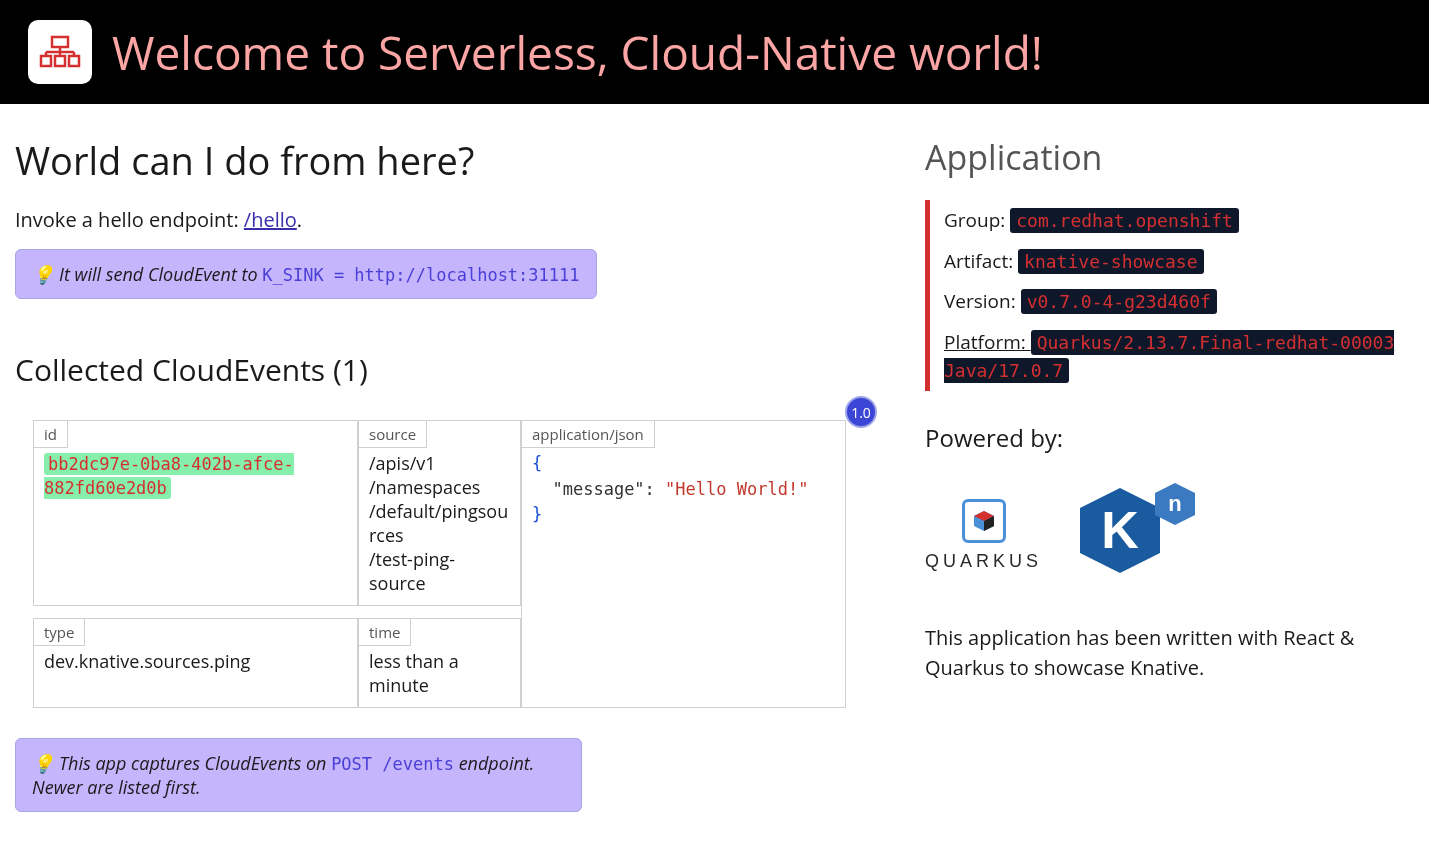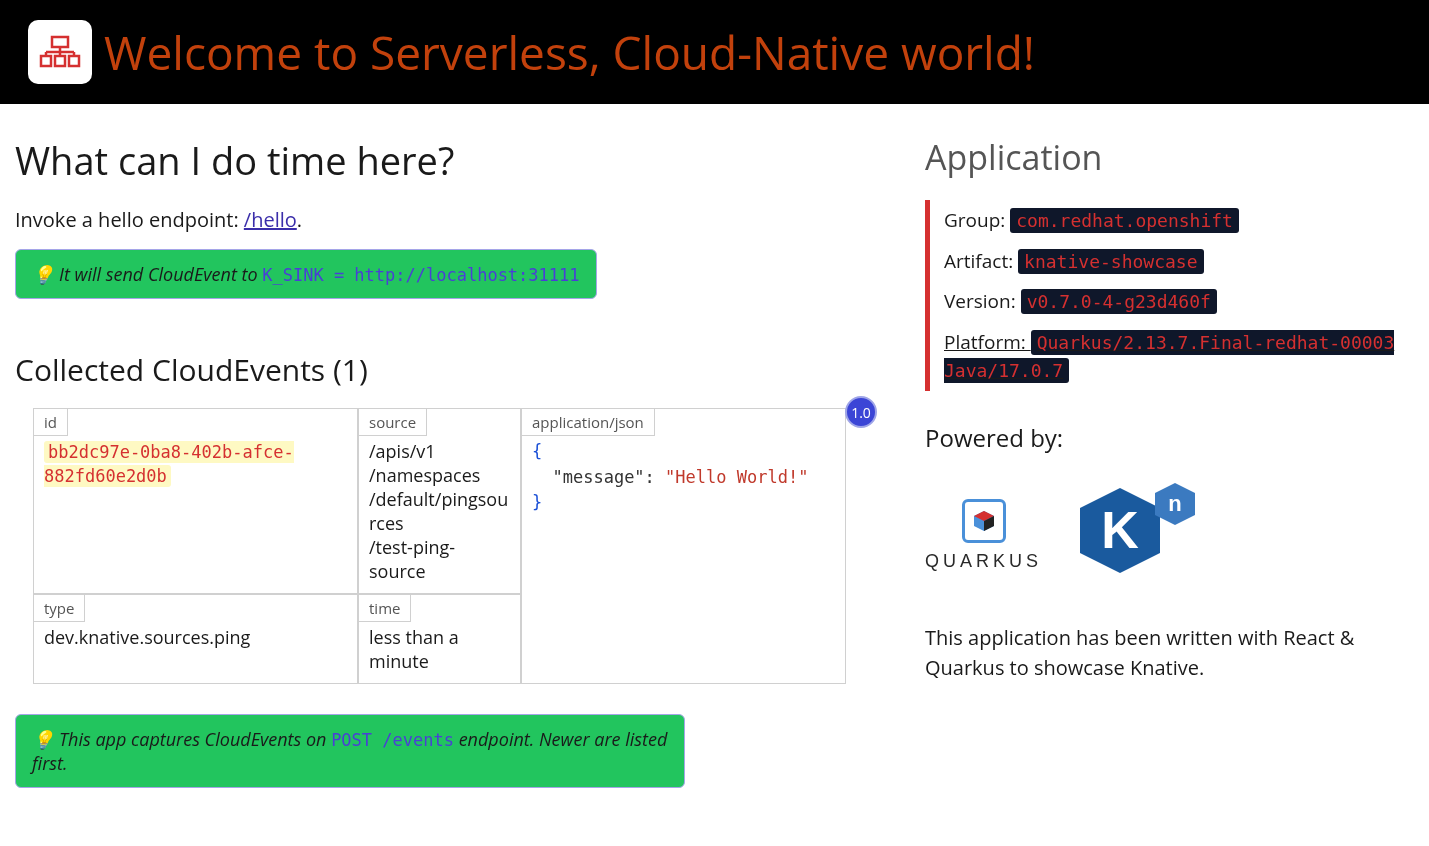--- a/index.html
+++ b/index.html
@@ -1,44 +1,44 @@
 <!DOCTYPE html>
 <html><head>
 <meta charset="utf-8">
 <style>
 * { box-sizing: border-box; margin: 0; padding: 0; }
 body { font-family: -apple-system, BlinkMacSystemFont, "Segoe UI", "Open Sans", sans-serif; color: #1a1a1a; background: #fff; }
 
-.header { background: #000; color: #c2410c; display: flex; align-items: center; padding: 20px 28px; gap: 12px; }
+.header { background: #000; color: #fca5a5; display: flex; align-items: center; padding: 20px 28px; gap: 20px; }
 .logo-box { background: #fff; border-radius: 10px; width: 64px; height: 64px; display: flex; align-items: center; justify-content: center; flex-shrink: 0; }
 .header h1 { font-size: 46px; font-weight: 400; }
 
 .container { display: flex; padding: 30px 15px 30px 15px; gap: 40px; }
 .left { flex: 1; max-width: 870px; }
 .right { width: 480px; flex-shrink: 0; }
 
 .left h2 { font-size: 38px; font-weight: 500; margin-bottom: 20px; }
 .lead { font-size: 20px; margin-bottom: 16px; }
 .lead a { color: #3b2eaa; text-decoration: underline; }
 
-.tip { background: #22c55e; border: 1px solid #a5a5e8; border-radius: 6px; padding: 12px 16px; font-size: 18px; font-style: italic; display: inline-block; margin-bottom: 30px; }
-.tip.full { display: block; width: 670px; }
+.tip { background: #c4b5fd; border: 1px solid #a5a5e8; border-radius: 6px; padding: 12px 16px; font-size: 18px; font-style: italic; display: inline-block; margin-bottom: 30px; }
+.tip.full { display: block; width: 567px; }
 .code-inline { font-family: "SFMono-Regular", Consolas, Menlo, monospace; color: #4a3fd6; font-style: normal; font-size: 17px; }
 
 .section-h { font-size: 30px; font-weight: 500; margin: 20px 0 18px; }
 
 .events-wrap { position: relative; }
 .badge { position: absolute; top: -12px; right: 8px; width: 32px; height: 32px; border-radius: 50%; background: #3b45d6; color: #fff; font-size: 14px; display: flex; align-items: center; justify-content: center; border: 2px solid #9fa5e8; z-index: 5; }
 
 .event-grid { display: grid; grid-template-columns: 325px 163px 325px; margin-left: 18px; margin-bottom: 30px; }
-.cell { border: 1px solid #d0d0d0; position: relative; padding: 8px 10px 10px 10px; font-size: 18px; }
+.cell { border: 1px solid #d0d0d0; position: relative; padding: 8px 10px 10px 10px; font-size: 18px; margin-top: 12px; }
 .cell-label { position: absolute; top: -1px; left: -1px; background: #fff; border: 1px solid #d0d0d0; padding: 3px 10px; font-size: 15px; color: #555; }
 .cell-body { margin-top: 22px; word-wrap: break-word; }
 .cell.json { grid-row: 1 / span 2; grid-column: 3; }
-.mono-red { font-family: "SFMono-Regular", Consolas, Menlo, monospace; color: #d53030; background: #fef9c3; padding: 1px 4px; border-radius: 3px; font-size: 17px; }
+.mono-red { font-family: "SFMono-Regular", Consolas, Menlo, monospace; color: #d53030; background: #86efac; padding: 1px 4px; border-radius: 3px; font-size: 17px; }
 .json-body { font-family: "SFMono-Regular", Consolas, Menlo, monospace; font-size: 17px; line-height: 1.5; }
 .jb { color: #1a4fd6; }
 .jk { color: #333; }
 .js { color: #c0392b; }
 
 .right h2 { font-size: 34px; font-weight: 400; color: #555; margin-bottom: 20px; }
 .app-info { border-left: 5px solid #d53030; padding: 6px 0 6px 14px; }
 .app-row { font-size: 19px; margin-bottom: 12px; line-height: 1.5; }
 .app-row:last-child { margin-bottom: 0; text-decoration: underline; }
 .mono-pill { font-family: "SFMono-Regular", Consolas, Menlo, monospace; color: #d53030; background: #0f172a; padding: 2px 6px; border-radius: 3px; font-size: 18px; }
@@ -66,21 +66,21 @@
       <rect x="2" y="25" width="10" height="10" fill="none" stroke="#d53030" stroke-width="2.5"></rect>
       <rect x="16" y="25" width="10" height="10" fill="none" stroke="#d53030" stroke-width="2.5"></rect>
       <rect x="30" y="25" width="10" height="10" fill="none" stroke="#d53030" stroke-width="2.5"></rect>
     </svg>
   </div>
   <h1>Welcome to Serverless, Cloud-Native world!</h1>
 </div>
 
 <div class="container">
   <div class="left">
-    <h2>What can I do time here?</h2>
+    <h2>World can I do from here?</h2>
     <p class="lead">
       <span>Invoke a hello endpoint: </span><a href="#">/hello</a><span>.</span>
     </p>
     <div class="tip">
       <span>💡 It will send CloudEvent to </span>
       <span class="code-inline">K_SINK = http://localhost:31111</span>
     </div>
 
     <h3 class="section-h">Collected CloudEvents (1)</h3>
 

